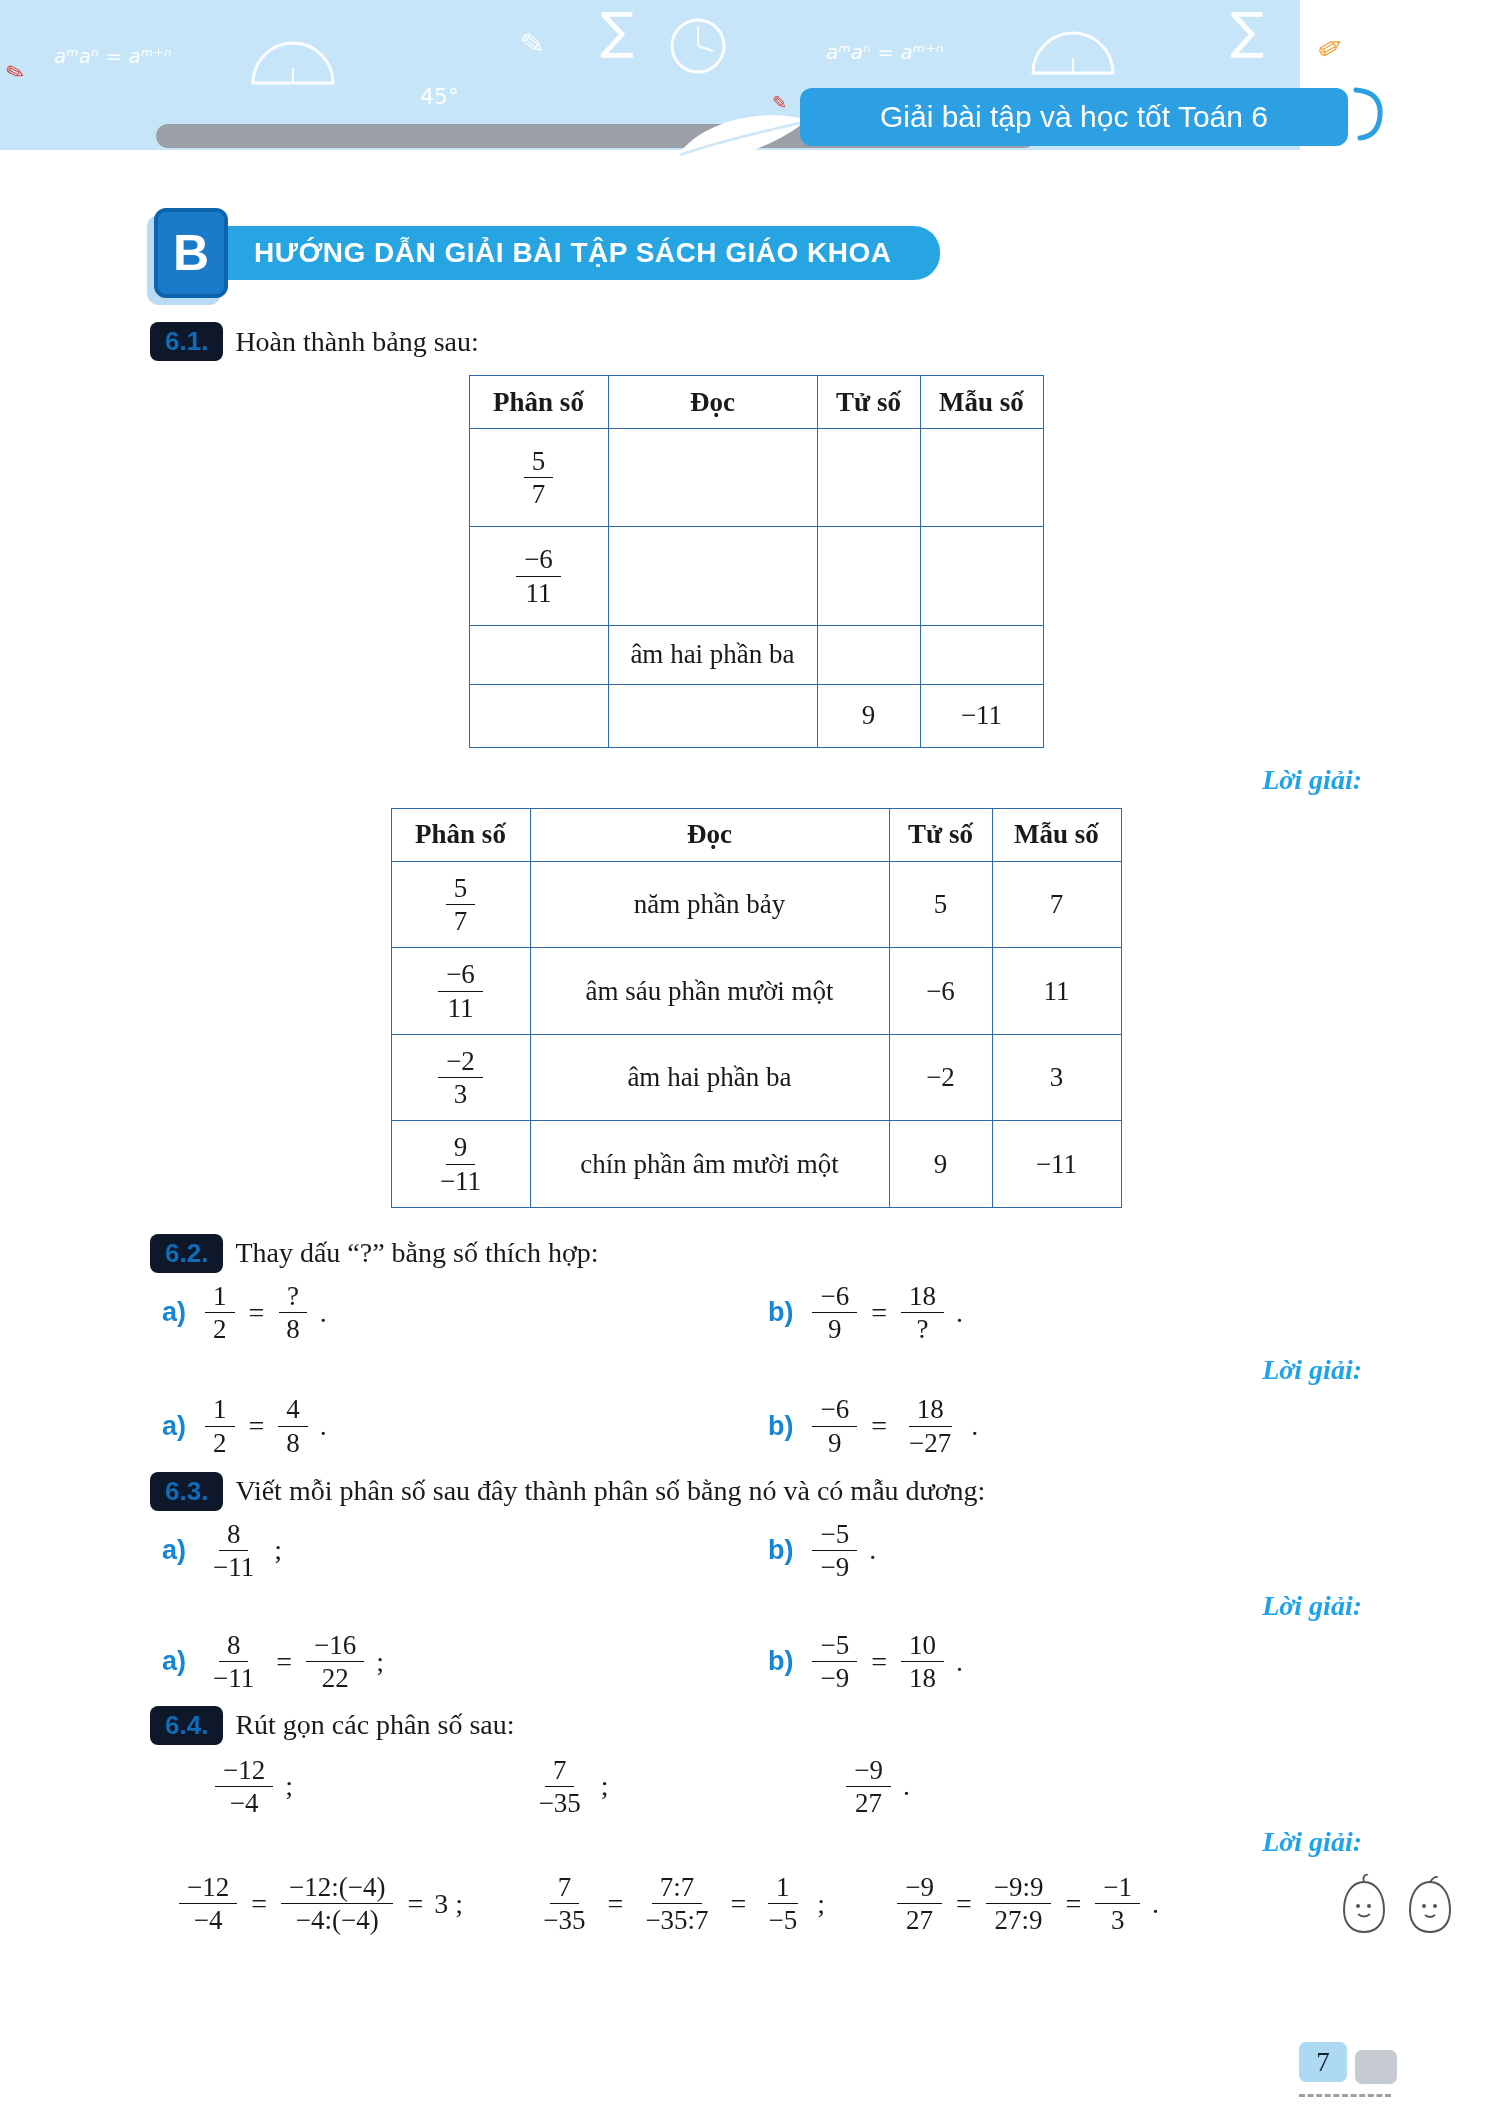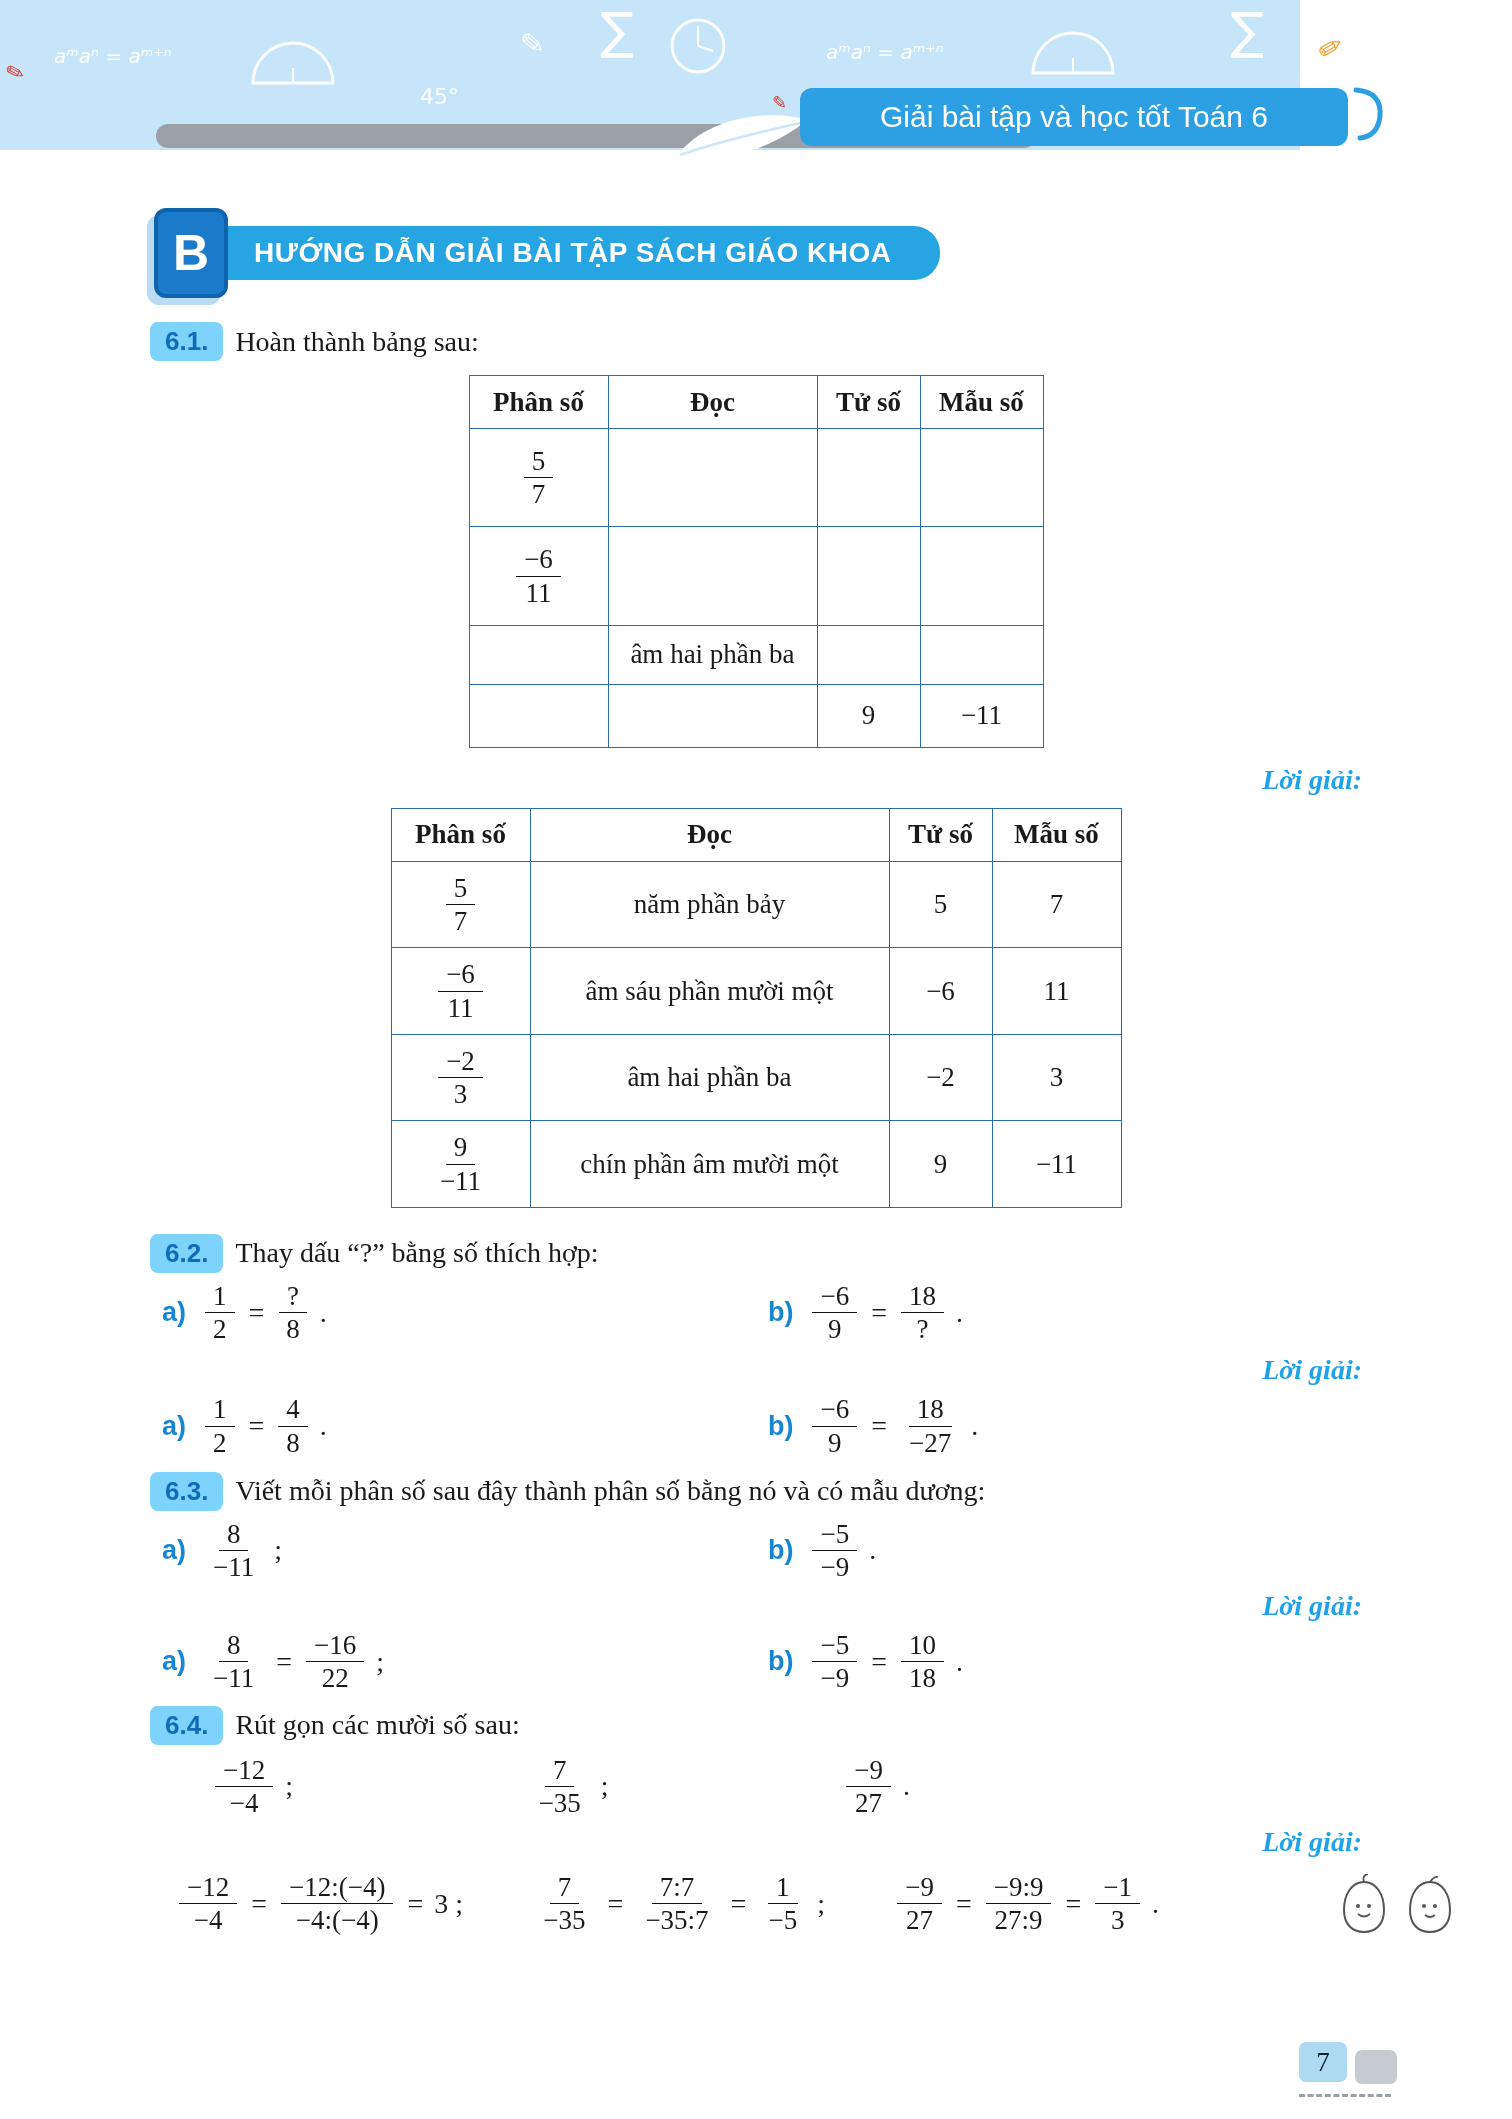--- a/index.html
+++ b/index.html
@@ -31,21 +31,21 @@
   main{position:absolute;top:150px;left:0;width:1512px;padding:0 150px;box-sizing:border-box}
 
   .section-row{display:flex;align-items:center;margin:58px 0 0 4px}
   .b-icon{position:relative;z-index:2;width:66px;height:82px;background:#1b7ac9;border:4px solid #0e63ad;
           border-radius:12px;box-shadow:-7px 7px 0 #b9dcf4;display:flex;align-items:center;justify-content:center}
   .b-icon span{color:#fff;font-family:"Liberation Sans","DejaVu Sans",sans-serif;font-weight:bold;font-size:50px}
   .banner{margin-left:-8px;background:#27a4e2;border-radius:8px 26px 26px 8px;padding:11px 48px 11px 34px;
           color:#fff;font-family:"Liberation Sans","DejaVu Sans",sans-serif;font-weight:bold;font-size:28px;letter-spacing:.5px}
 
   .ex-row{display:flex;align-items:center;margin-top:24px}
-  .ex-badge{background:#7dd3fc;border-radius:8px;padding:4px 15px;color:#0f6cb8;
+  .ex-badge{background:#0f172a;border-radius:8px;padding:4px 15px;color:#0f6cb8;
             font-family:"Liberation Sans","DejaVu Sans",sans-serif;font-weight:bold;font-size:26px}
   .ex-prompt{margin-left:12px;font-size:28px}
 
   
   table{border-collapse:collapse;font-size:27px;text-align:center}
   th,td{border:1.6px solid #2b6ca8;padding:4px 8px}
   th{font-weight:bold;height:44px}
   .qtable{margin:14px auto 0}
   .qtable th:nth-child(1){width:122px}.qtable th:nth-child(2){width:192px}
   .qtable th:nth-child(3){width:86px}.qtable th:nth-child(4){width:106px}
@@ -343,21 +343,21 @@
       <span class="frac">
           <span class="fn">10</span>
           <span class="fd">18</span>
         </span>
       <span class="tail">.</span>
     </div>
   </div>
 
   <div class="ex-row" style="margin-top:12px">
     <span class="ex-badge">6.4.</span>
-    <span class="ex-prompt">Rút gọn các mười số sau:</span>
+    <span class="ex-prompt">Rút gọn các phân số sau:</span>
   </div>
 
   <div class="q64-row">
     <span class="item">
       <span class="frac">
           <span class="fn">−12</span>
           <span class="fd">−4</span>
         </span>
       <span class="tail">;</span>
     </span>

